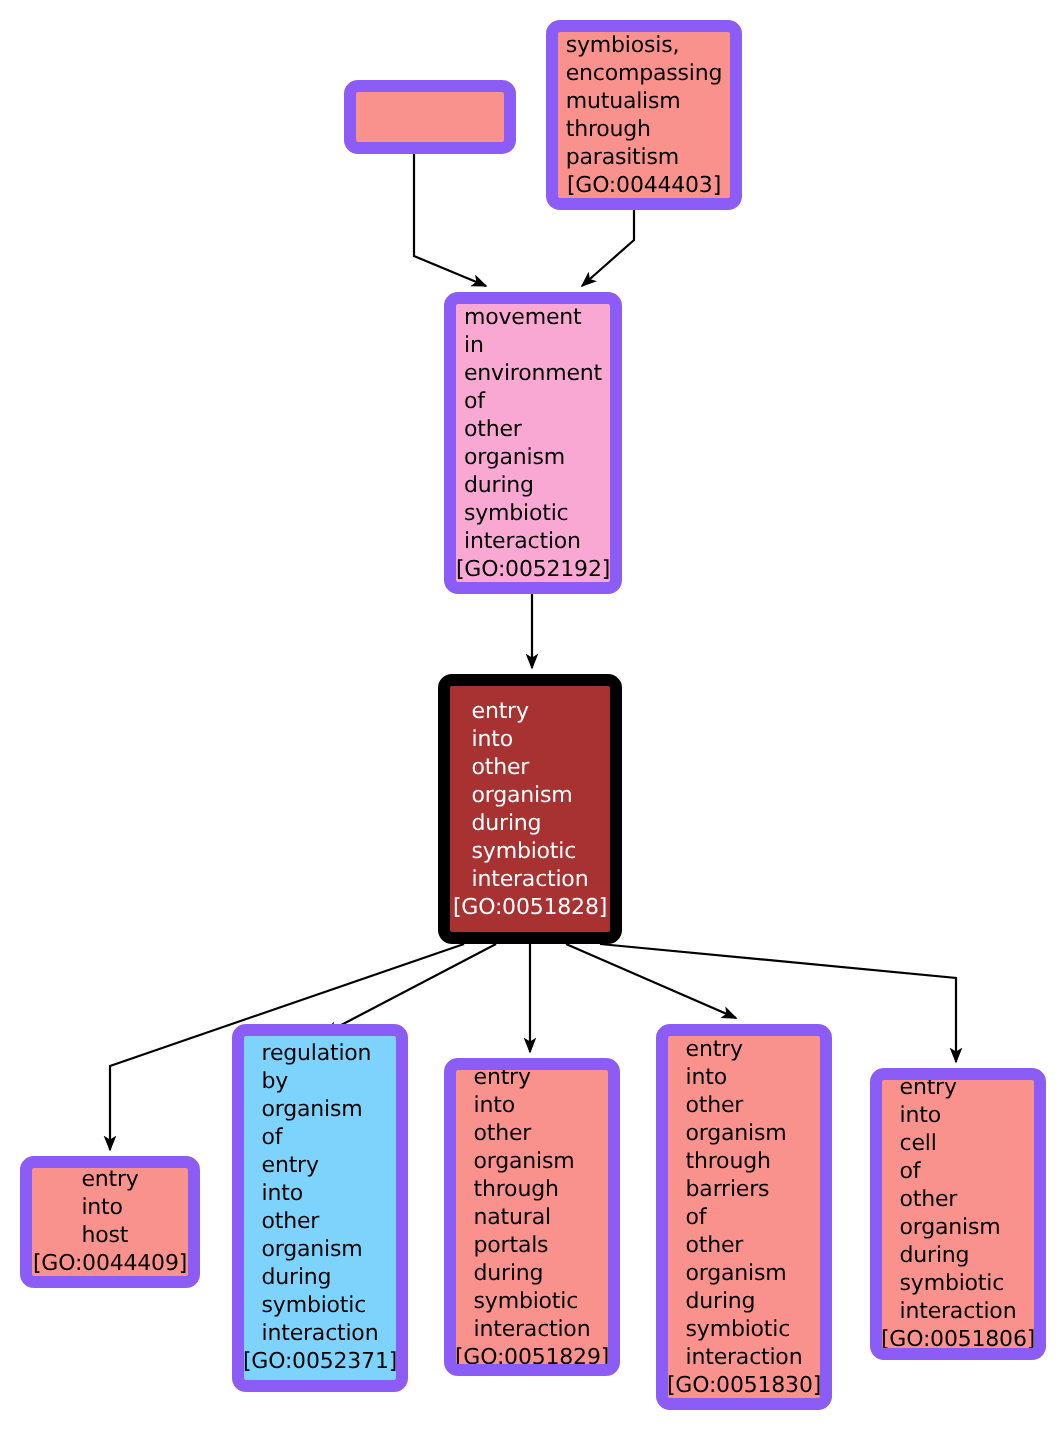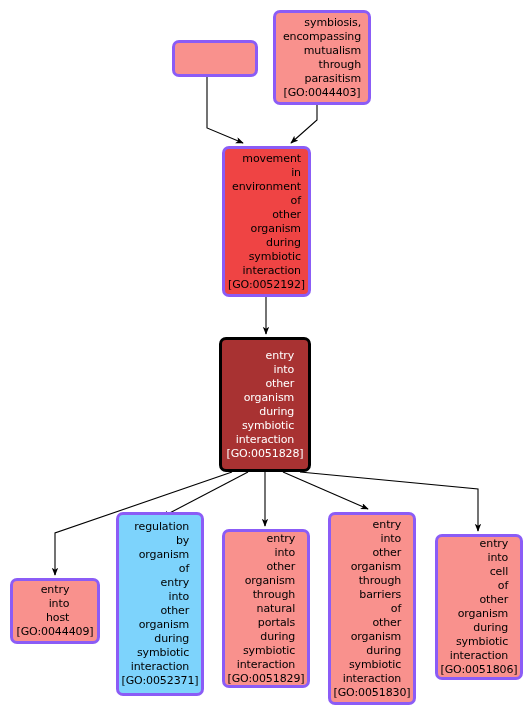--- a/index.html
+++ b/index.html
@@ -19,29 +19,29 @@
     position: absolute;
     left: 0;
     top: 0;
     width: 531px;
     height: 720px;
     pointer-events: none;
   }
   .go-node {
     position: absolute;
     box-sizing: border-box;
-    border: 3px solid #8b5cf6;
+    border: 6px solid #8b5cf6;
     border-radius: 7px;
     background: #f9918d;
     color: #000000;
     display: flex;
     flex-direction: column;
     align-items: center;
     justify-content: center;
-    text-align: right;
+    text-align: left;
     font-size: 11px;
     line-height: 14px;
     letter-spacing: -0.1px;
     z-index: 2;
     overflow: hidden;
   }
   .go-node.focus {
     background: #a83232;
     color: #ffffff;
     border-color: #000000;
@@ -85,21 +85,21 @@
         <span class="go-id">[GO:0040011]</span>
       </div>
       <div class="go-node" style="left: 273px; top: 10px; width: 98px; height: 95px; background: rgb(249, 145, 141); color: rgb(0, 0, 0);">
         <span class="go-label">symbiosis,
 encompassing
 mutualism
 through
 parasitism</span>
         <span class="go-id">[GO:0044403]</span>
       </div>
-      <div class="go-node" style="left: 222px; top: 146px; width: 89px; height: 151px; background: #ef4444; color: rgb(0, 0, 0);">
+      <div class="go-node" style="left: 222px; top: 146px; width: 89px; height: 151px; background: #f9a8d4; color: rgb(0, 0, 0);">
         <span class="go-label">movement
 in
 environment
 of
 other
 organism
 during
 symbiotic
 interaction</span>
         <span class="go-id">[GO:0052192]</span>

